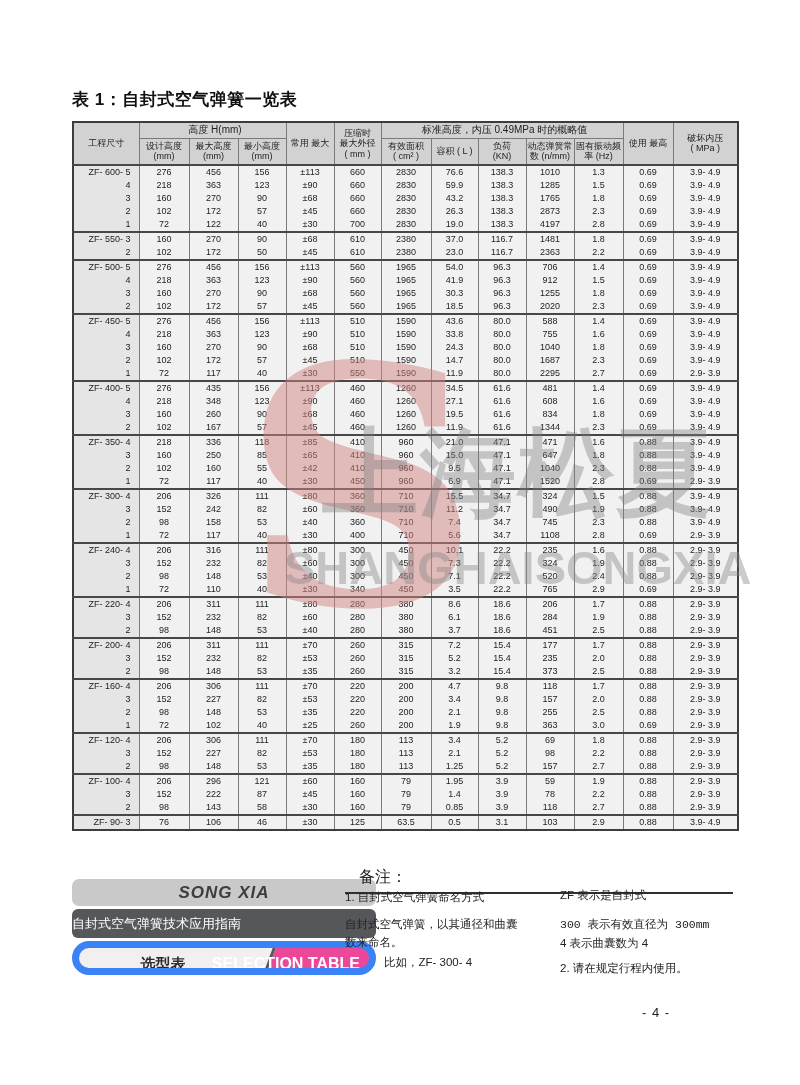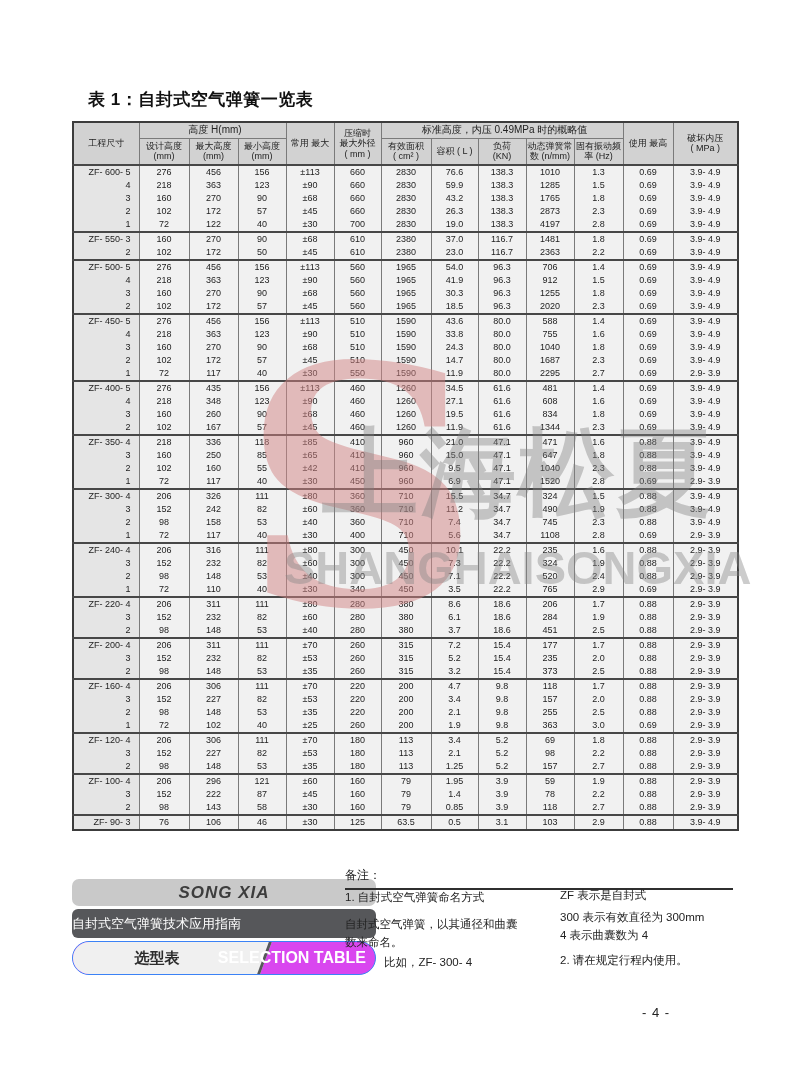--- a/index.html
+++ b/index.html
@@ -5,21 +5,20 @@
   html,body{margin:0;padding:0;}
   body{
     width:800px;height:1085px;background:#ffffff;position:relative;
     font-family:"Liberation Sans","DejaVu Sans",sans-serif;color:#1a1a1a;
     overflow:hidden;
   }
   .page{position:absolute;inset:0;}
   .doc-title{
     position:absolute;left:72px;top:88px;font-size:17px;font-weight:bold;color:#111;
     letter-spacing:.5px;
-    margin-left:16px;
   }
   
   .spec-wrap{position:absolute;left:72px;top:121px;width:665px;}
   table.spec{
     border-collapse:collapse;table-layout:fixed;width:665px;
     border:2px solid #3c3c3c;
   }
   table.spec th{
     background:#d2d2d2;font-weight:normal;font-size:9px;line-height:10.5px;
     border-left:1px solid #7a7a7a;border-bottom:1px solid #7a7a7a;
@@ -57,45 +56,45 @@
   .badge-brand{
     top:879px;height:27px;background:#c9c9c9;border-radius:7px;
     font-style:italic;font-weight:bold;font-size:17px;color:#3d3d3d;
     text-align:center;line-height:27px;letter-spacing:1px;
   }
   .badge-guide{
     top:909px;height:29px;background:#56575a;border-radius:6px;
     color:#ffffff;font-size:13px;text-align:left;line-height:29px;
   }
   .badge-select{
-    top:941px;height:34px;background:#d946ef;border-radius:17px;
-    border:1px solid #3b82f6;overflow:hidden;
+    top:941px;height:34px;background:#ec4899;border-radius:17px;
+    border:7px solid #3b82f6;overflow:hidden;
   }
   .badge-select .lightpart{
     position:absolute;left:-22px;top:-2px;bottom:-2px;width:212px;
     background:#f0f0f0;transform:skewX(-20deg);border-right:3px solid #56575a;
   }
   .badge-select .cn{
     position:absolute;left:0;top:0;width:168px;text-align:center;
     line-height:32px;font-size:15px;font-weight:bold;color:#2c2c2c;
   }
   .badge-select .en{
     position:absolute;right:9px;top:0;line-height:32px;
     font-size:16px;font-weight:bold;color:#ffffff;
   }
   
   .notes{position:absolute;left:345px;top:867px;width:392px;font-size:11.5px;color:#222;}
-  .notes .nt-title{font-size:12px;margin-bottom:4px;}
+  .notes .nt-title{font-size:16px;margin-bottom:4px;margin-left:14px;}
   .notes .nt-rule{border-top:2px solid #2f2f2f;width:388px;height:0;margin-bottom:3px;}
   .notes .col-l{position:absolute;left:0;top:21px;width:200px;}
   .notes .col-r{position:absolute;left:215px;top:19px;width:182px;}
   .notes .line{line-height:18px;}
   .nt-body{white-space:pre-line;line-height:18px;margin-top:9px;}
   .nt-example{line-height:18px;margin-top:2px;margin-left:39px;}
-  .col-r .line2{margin-top:4px;}
+  .col-r .line2{margin-top:12px;font-family:Liberation Mono, monospace;}
   .col-r .note2{margin-top:7px;}
   .page-number{position:absolute;left:642px;top:1005px;font-size:13px;color:#222;letter-spacing:1px;}
 </style>
 </head>
 <body>
 
 <div class="page">
 
   <div class="doc-title">表 1：自封式空气弹簧一览表</div>
 

